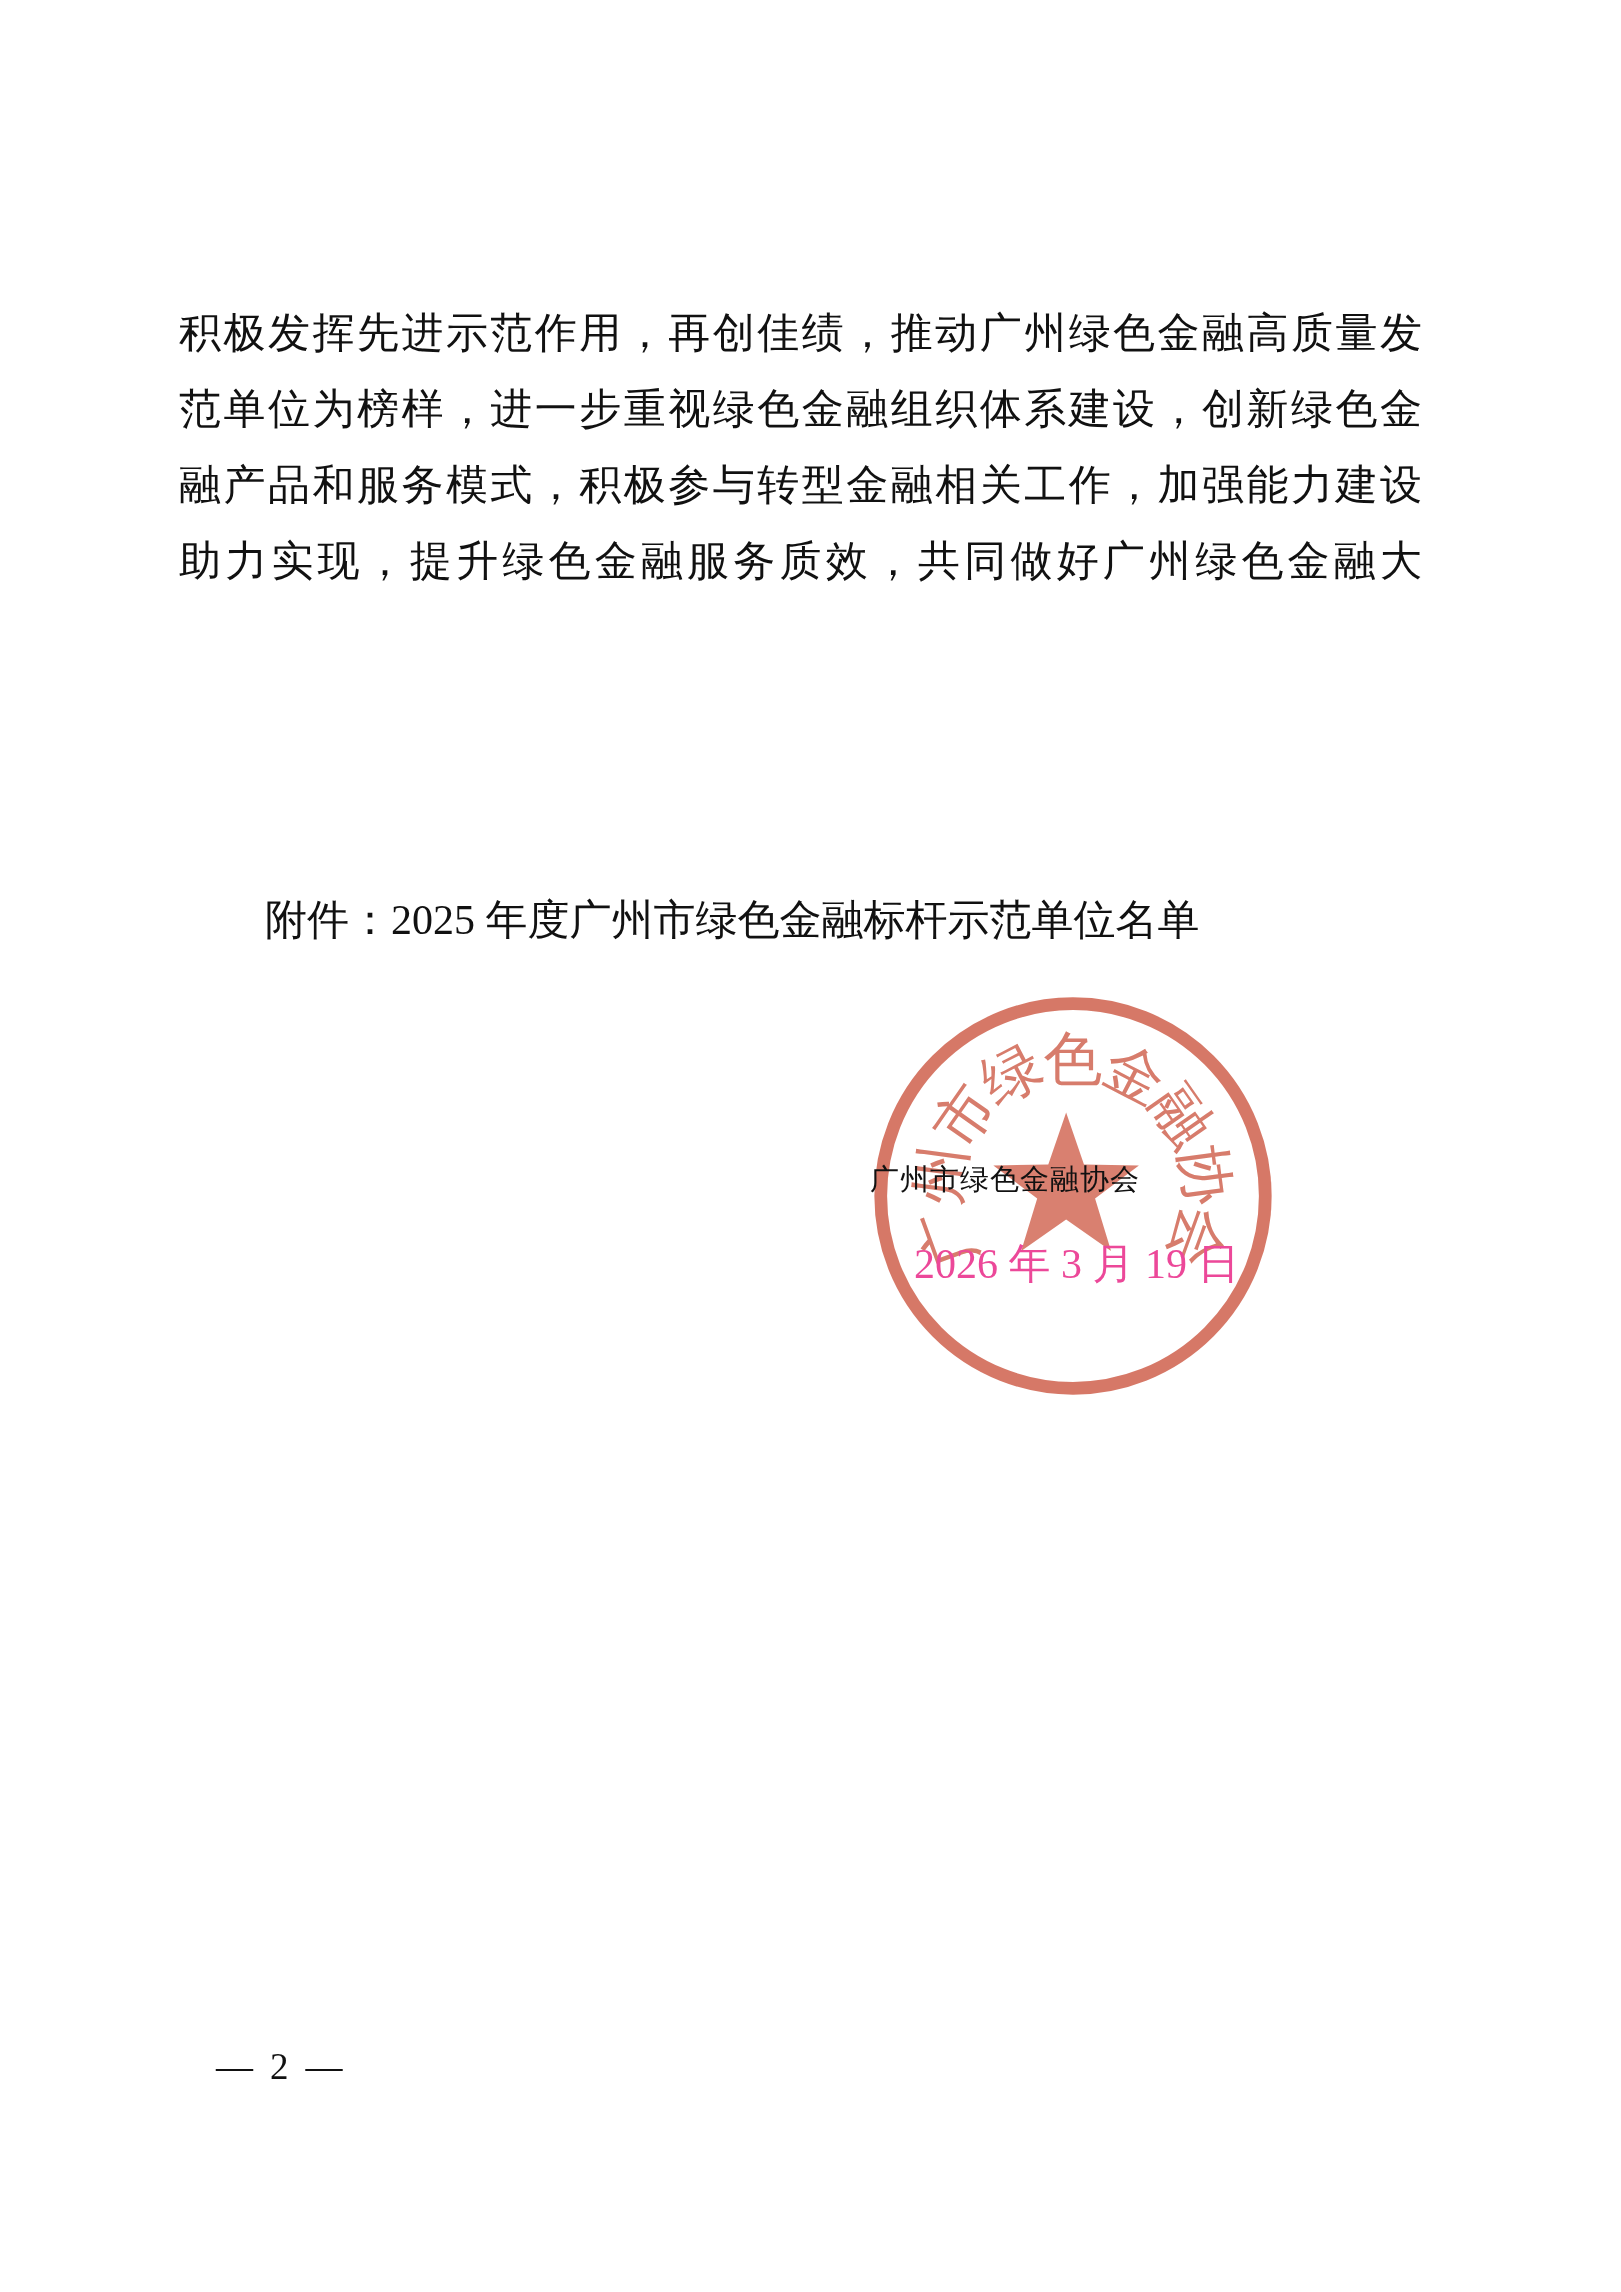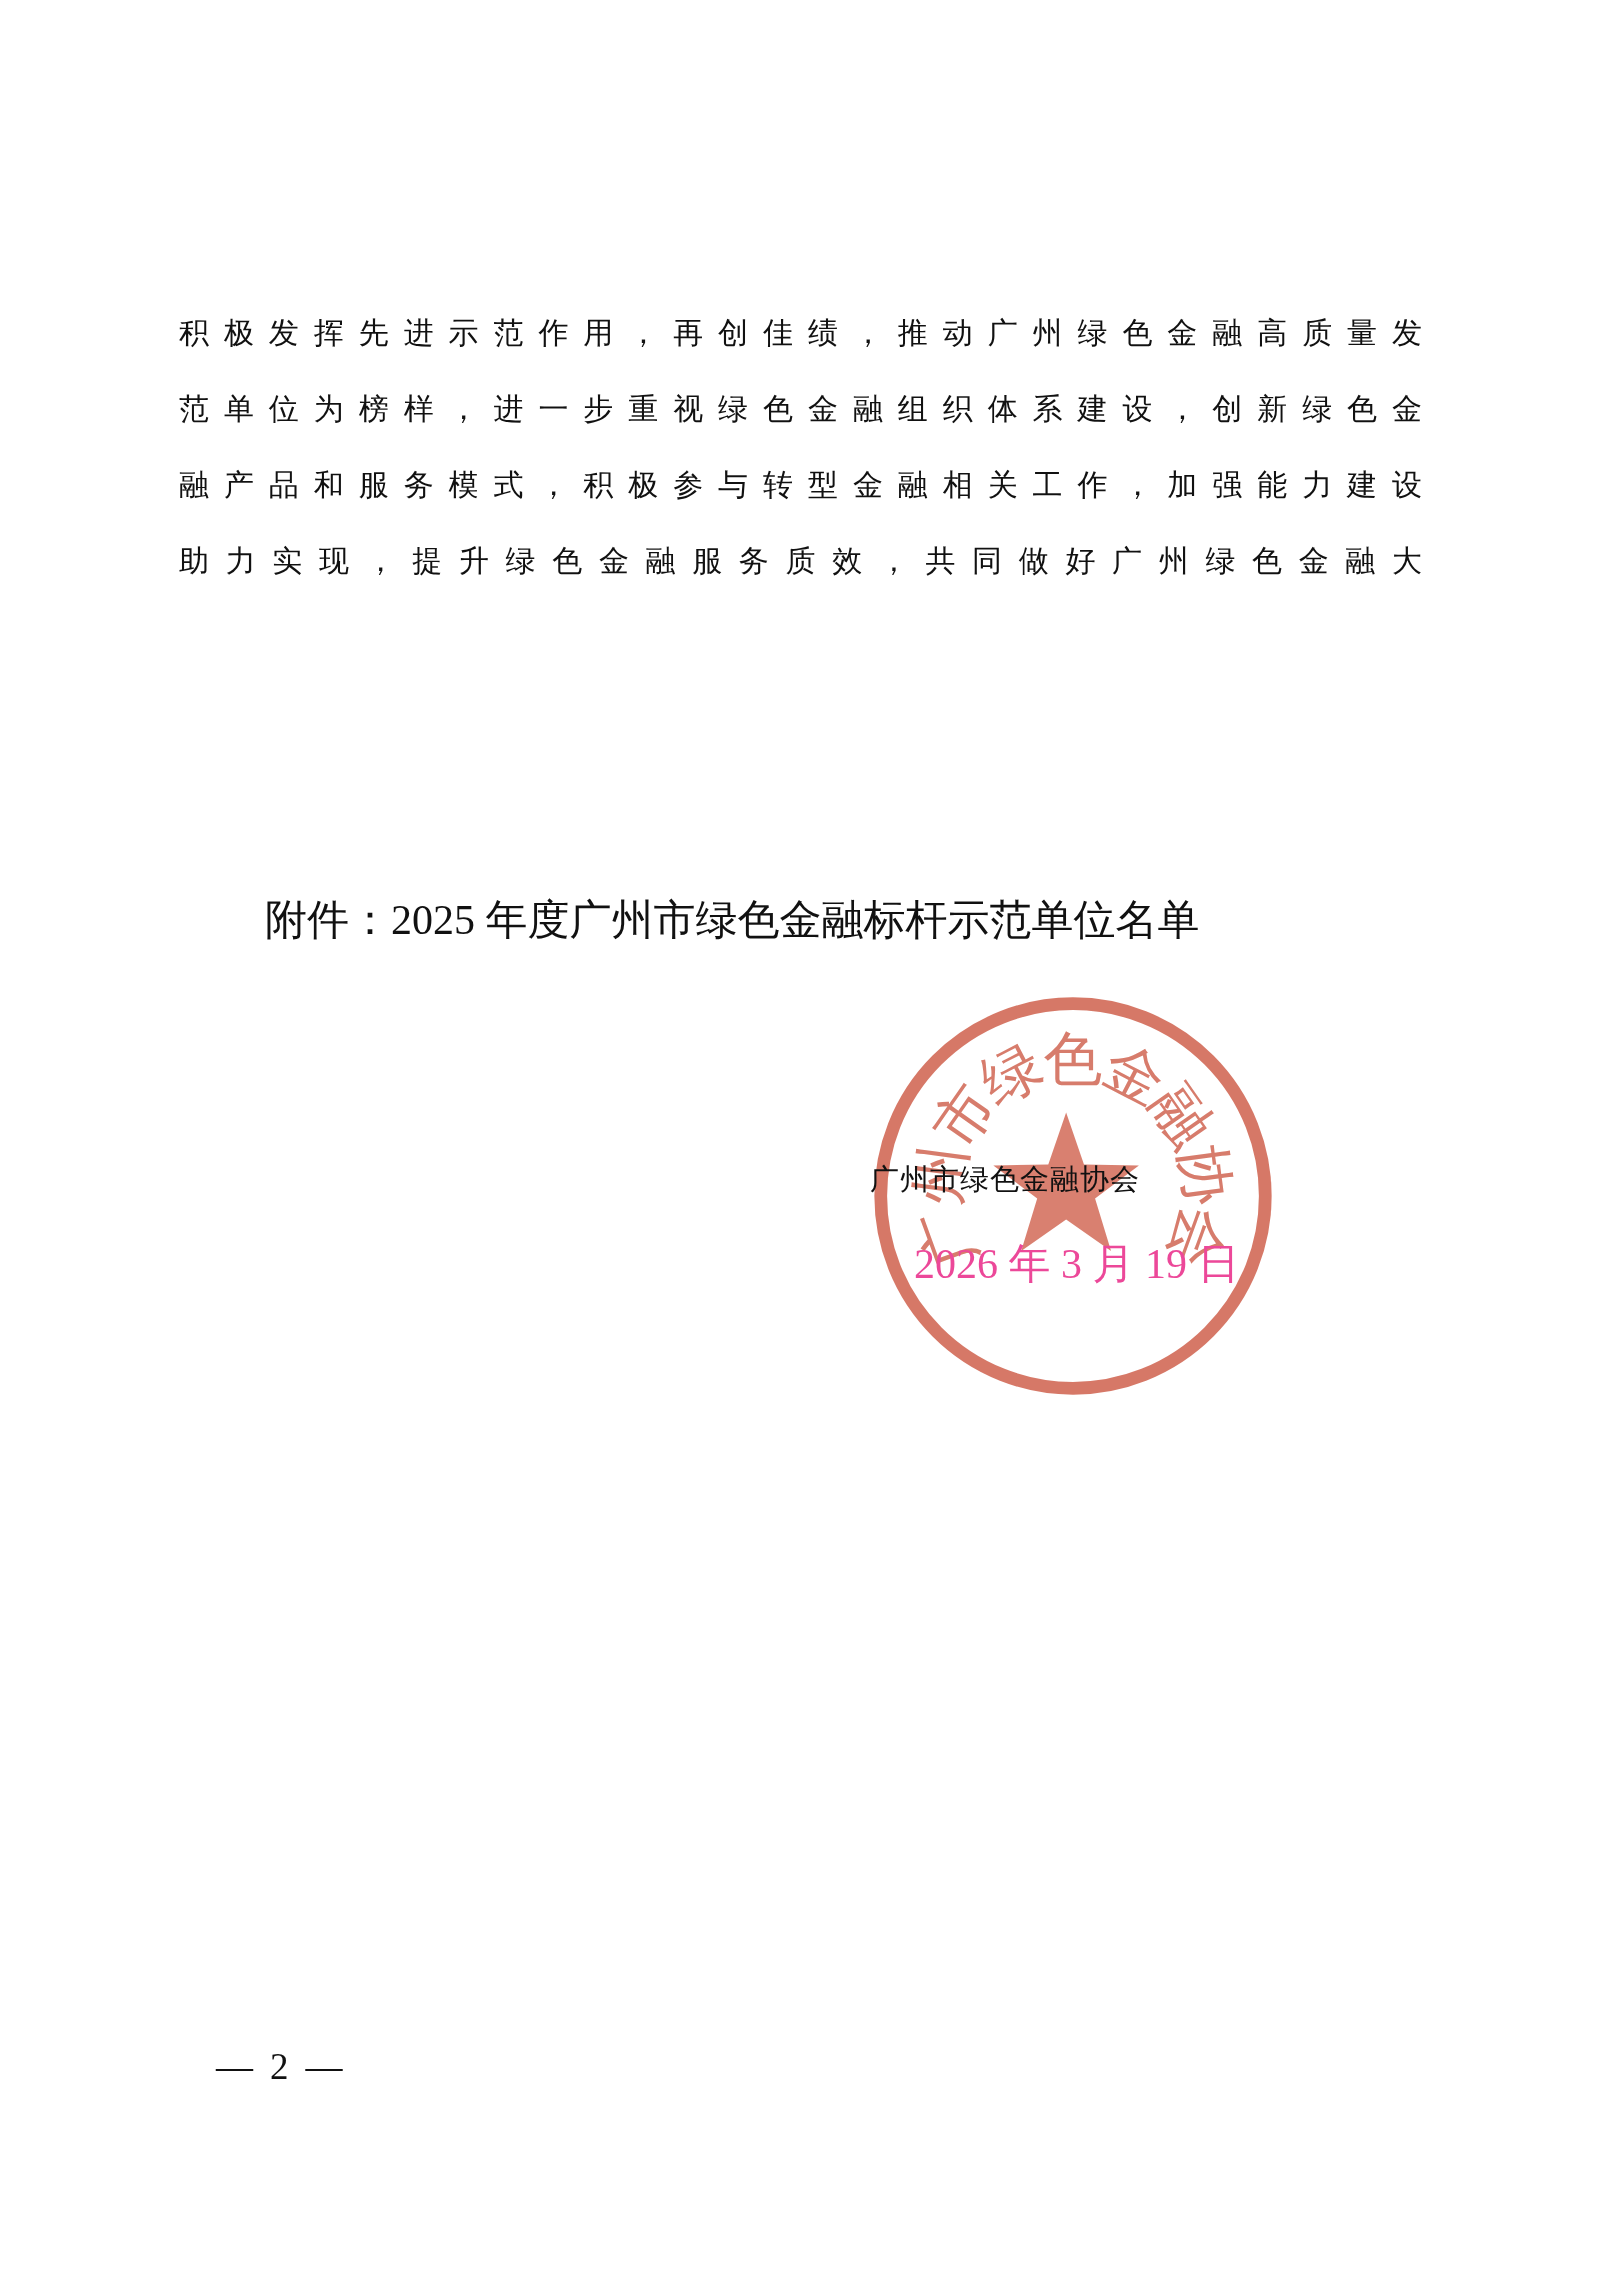--- a/index.html
+++ b/index.html
@@ -16,21 +16,21 @@
     font-family: "Liberation Serif", "DejaVu Serif", serif;
     color: #111111;
   }
   .paragraph {
     position: absolute;
     left: 179px;
     top: 295px;
     width: 1243px;
   }
   .para-line {
-    font-size: 30px;
+    font-size: 42px;
     line-height: 76px;
     white-space: nowrap;
     color: #111111;
   }
   .para-line.just {
     white-space: normal;
     text-align: justify;
     text-align-last: justify;
   }
   .attachment {

